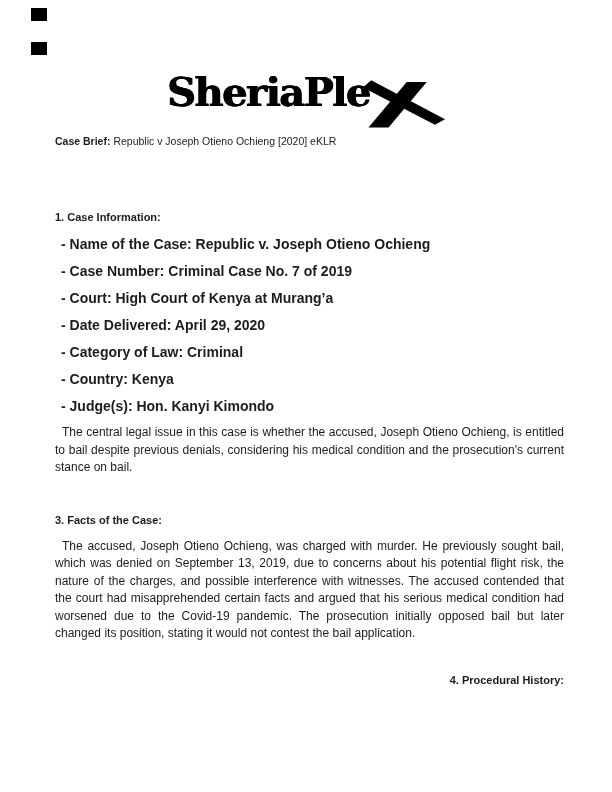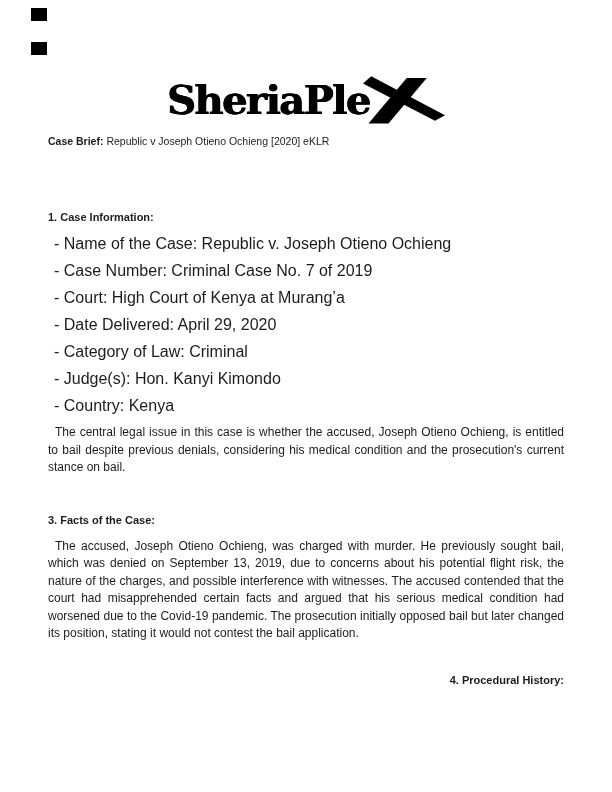--- a/index.html
+++ b/index.html
@@ -21,54 +21,55 @@
     background: #000000;
   }
   .reg-mark.top { top: 8px; }
   .reg-mark.bottom { top: 42px; }
 
   .logo-row {
     margin-top: 72px;
     height: 48px;
     display: flex;
     justify-content: center;
-    align-items: flex-end;
+    align-items: flex-start;
   }
   .logo-text {
     font-family: "DejaVu Serif", serif;
     font-weight: bold;
     font-size: 40px;
     line-height: 1;
     letter-spacing: -1.5px;
     color: #000;
     text-shadow: 0.6px 0 0 #000, -0.4px 0 0 #000;
   }
   .logo-x { display: inline-block; margin-left: -7px; transform: translateY(4px); }
   .logo-x svg { display: block; }
 
-  .content { padding: 0 48px; }
+  .content { padding: 0 48px; margin-left: 7px; }
 
   .case-line { margin-top: 15px; font-size: 10.5px; line-height: 13px; }
   .case-line .bold { font-weight: bold; }
 
   .sec-heading {
     font-weight: bold;
     font-size: 11px;
     line-height: 12px;
   }
   .sec1 { margin-top: 63px; }
   .sec2 { margin-top: 33px; }
   .sec3 { margin-top: 37px; }
   .sec4 { margin-top: 31px; text-align: right; }
 
   .info-list { margin-top: 3px; padding-left: 6px; }
   .info-item {
-    font-size: 16px;
+    font-size: 14px;
     line-height: 12px;
     margin-top: 15px;
+    font-weight: bold;
   }
 
   .para {
     margin-top: 12px;
     font-size: 12px;
     line-height: 17.5px;
     text-align: justify;
     text-indent: 7px;
     color: #1c1c1c;
   }
@@ -96,22 +97,22 @@
     <span>Republic v Joseph Otieno Ochieng [2020] eKLR</span>
   </div>
 
   <div class="sec-heading sec1">1. Case Information:</div>
   <div class="info-list">
     <div class="info-item">- Name of the Case: Republic v. Joseph Otieno Ochieng</div>
     <div class="info-item">- Case Number: Criminal Case No. 7 of 2019</div>
     <div class="info-item">- Court: High Court of Kenya at Murang’a</div>
     <div class="info-item">- Date Delivered: April 29, 2020</div>
     <div class="info-item">- Category of Law: Criminal</div>
+    <div class="info-item">- Country: Kenya</div>
     <div class="info-item">- Judge(s): Hon. Kanyi Kimondo</div>
-    <div class="info-item">- Country: Kenya</div>
   </div>
 
   <p class="para">The central legal issue in this case is whether the accused, Joseph Otieno Ochieng, is entitled to bail despite previous denials, considering his medical condition and the prosecution's current stance on bail.</p>
 
   <div class="sec-heading sec3">3. Facts of the Case:</div>
   <p class="para">The accused, Joseph Otieno Ochieng, was charged with murder. He previously sought bail, which was denied on September 13, 2019, due to concerns about his potential flight risk, the nature of the charges, and possible interference with witnesses. The accused contended that the court had misapprehended certain facts and argued that his serious medical condition had worsened due to the Covid-19 pandemic. The prosecution initially opposed bail but later changed its position, stating it would not contest the bail application.</p>
 
   <div class="sec-heading sec4">4. Procedural History:</div>
 
 </div>

